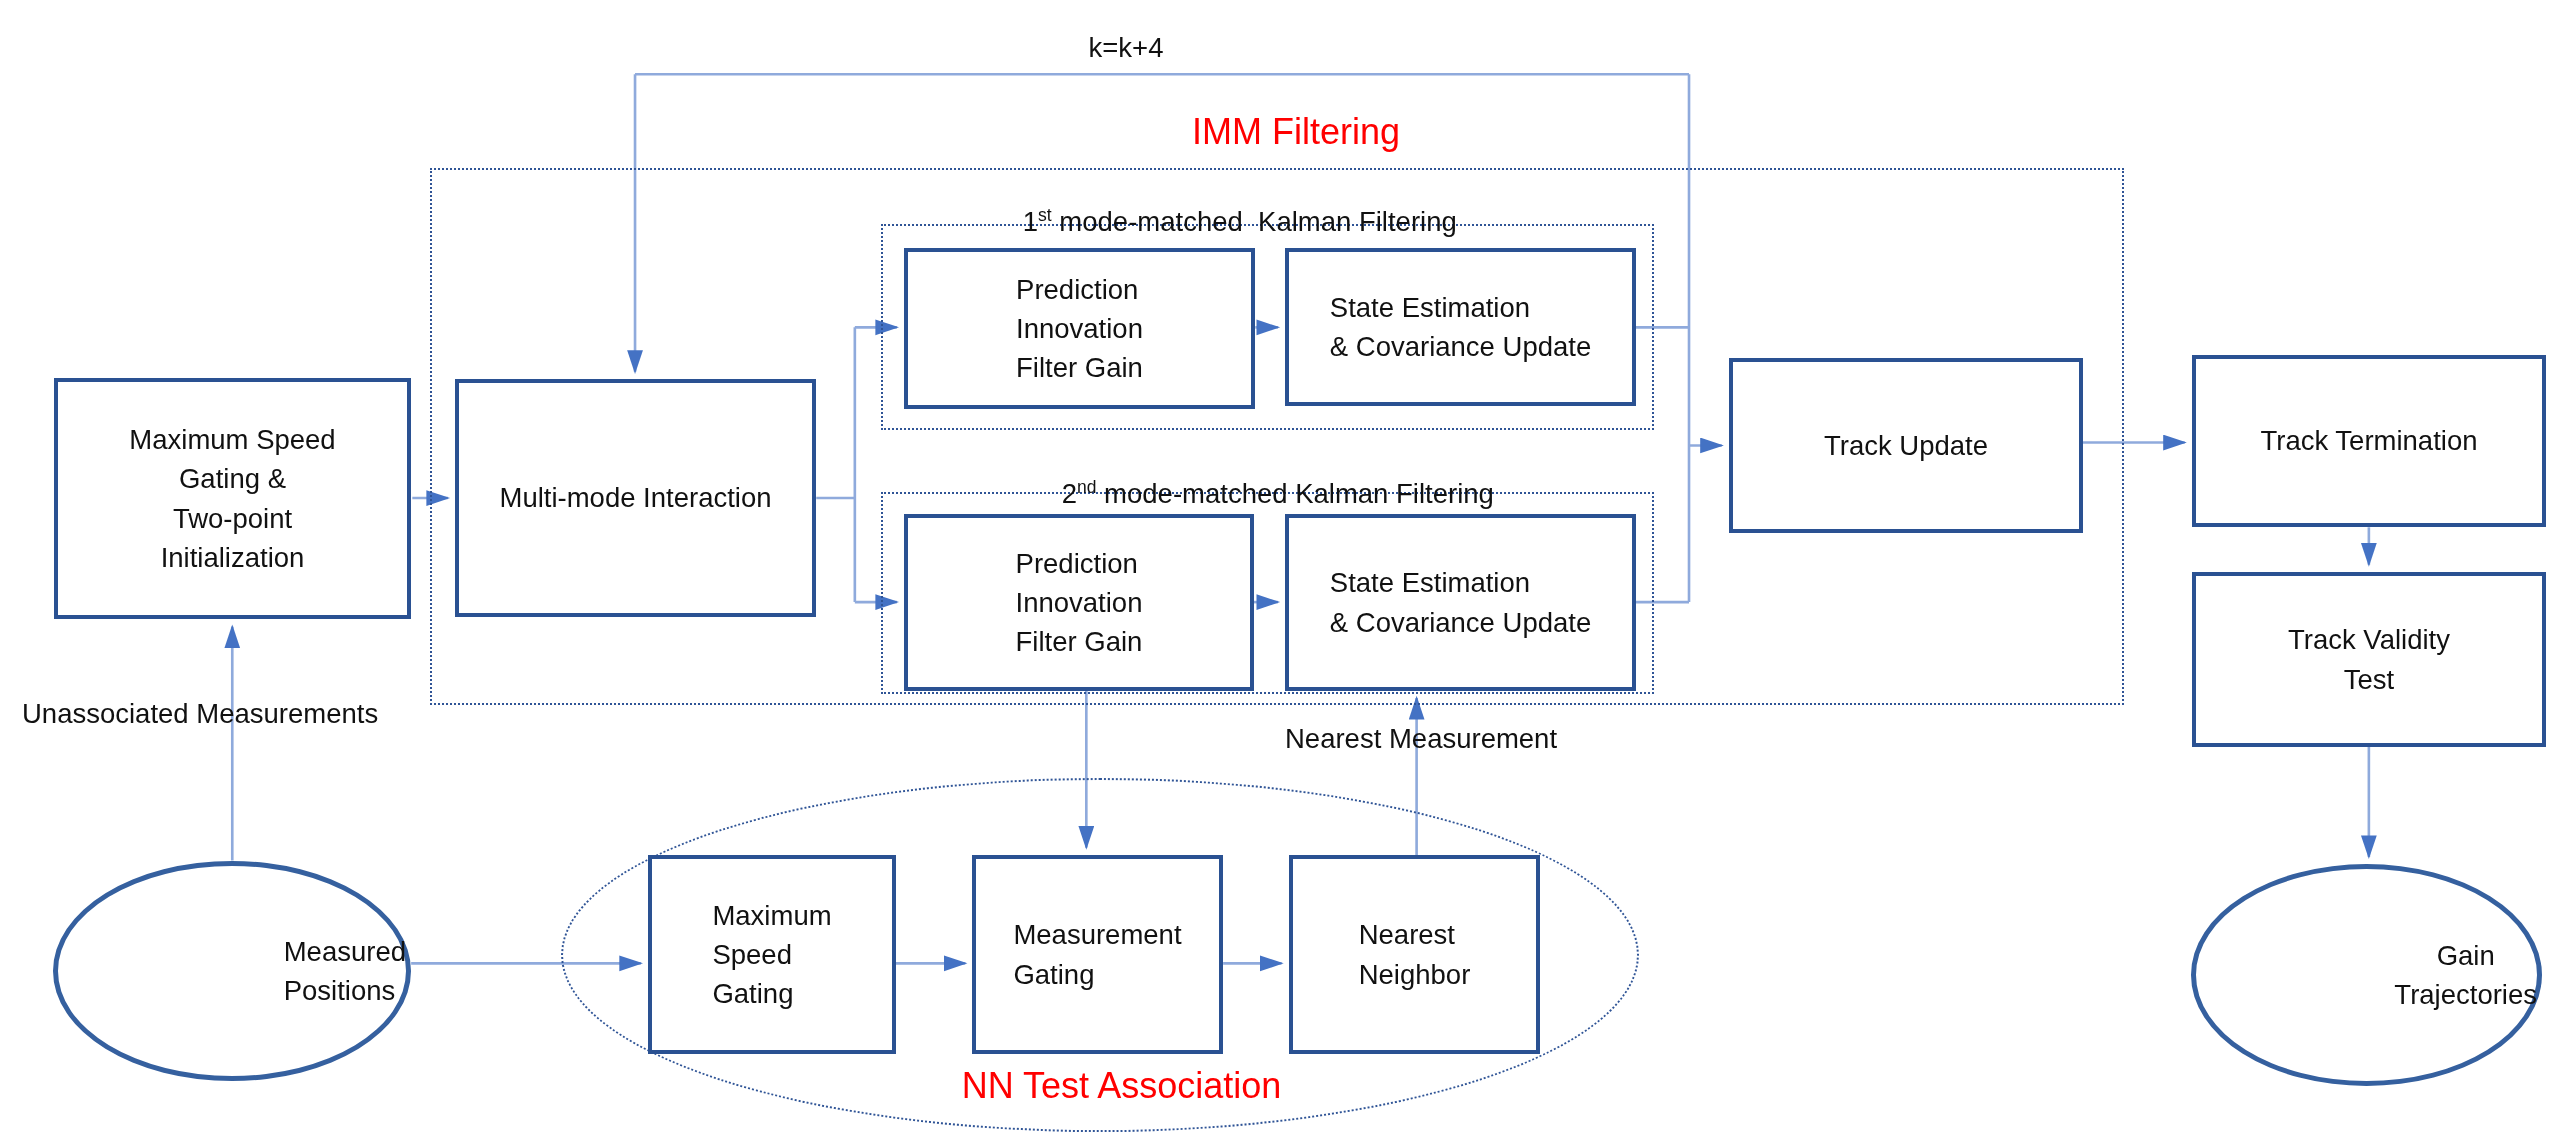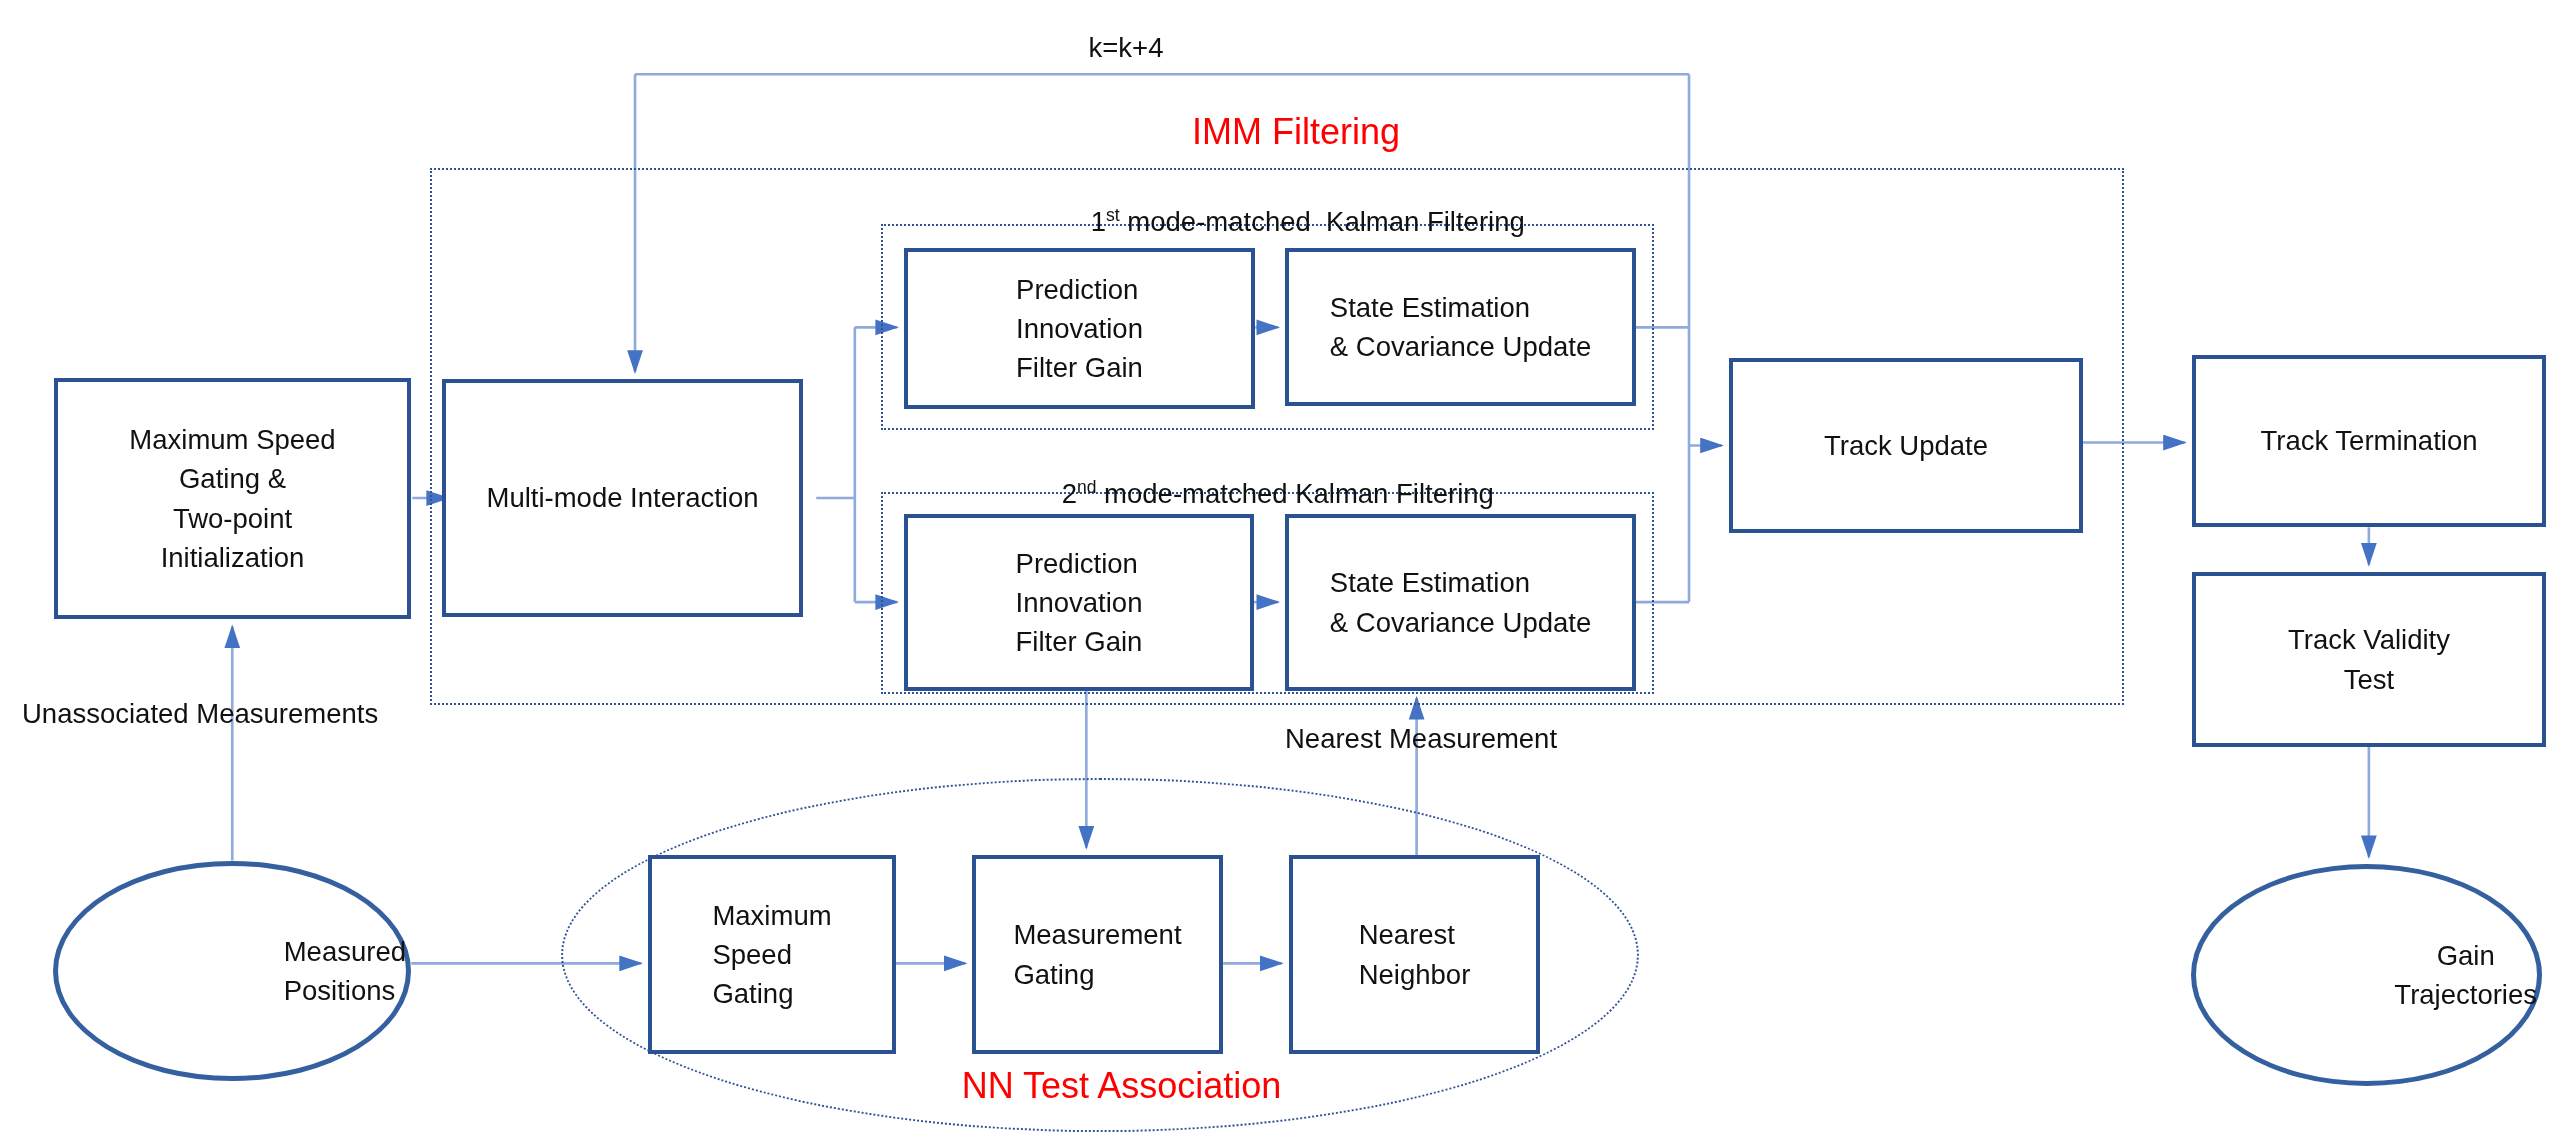--- a/index.html
+++ b/index.html
@@ -87,42 +87,42 @@
 
   <div class="dotted-rect" style="left:430px; top:168px; width:1694px; height:537px;"></div>
   <div class="dotted-rect" style="left:881px; top:224px; width:773px; height:206px;"></div>
   <div class="dotted-rect" style="left:881px; top:492px; width:773px; height:202px;"></div>
   <div class="ellipse-dotted" style="left:561px; top:778px; width:1078px; height:354px;"></div>
 
   <div class="float-label" style="left:1047px; top:32px; width:158px; text-align:center;">k=k+4</div>
 
   <div class="red-title" style="left:1144px; top:98px; width:304px;margin-top:13px;">IMM Filtering</div>
 
-  <div class="kf-title" style="left:825px; top:173px; width:935px;">
+  <div class="kf-title" style="left:757px; top:173px; width:935px;">
     <span>1</span><sup>st</sup><span> mode-matched  Kalman Filtering</span>
   </div>
 
   <div class="kf-title" style="left:795px; top:445px; width:935px;">
     <span>2</span><sup>nd</sup><span> mode-matched Kalman Filtering</span>
   </div>
 
   <div class="float-label" style="left:22px; top:698px;">Unassociated Measurements</div>
 
   <div class="float-label" style="left:1285px; top:723px;">Nearest Measurement</div>
 
   <div class="red-title" style="left:917px; top:1065px; width:409px;">NN Test Association</div>
 
   <div class="box" style="left:54px; top:378px; width:357px; height:241px;">
     <div class="label-pre">Maximum Speed
 Gating &amp;
 Two-point
 Initialization</div>
   </div>
 
-  <div class="box" style="left:442px; top:379px; width:361px; height:238px;">
+  <div class="box" style="left:455px; top:379px; width:361px; height:238px;">
     <div class="label-pre">Multi-mode Interaction</div>
   </div>
 
   <div class="box" style="left:904px; top:248px; width:351px; height:161px;">
     <div class="label-left">Prediction
 Innovation
 Filter Gain</div>
   </div>
 
   <div class="box" style="left:1285px; top:248px; width:351px; height:158px;">

